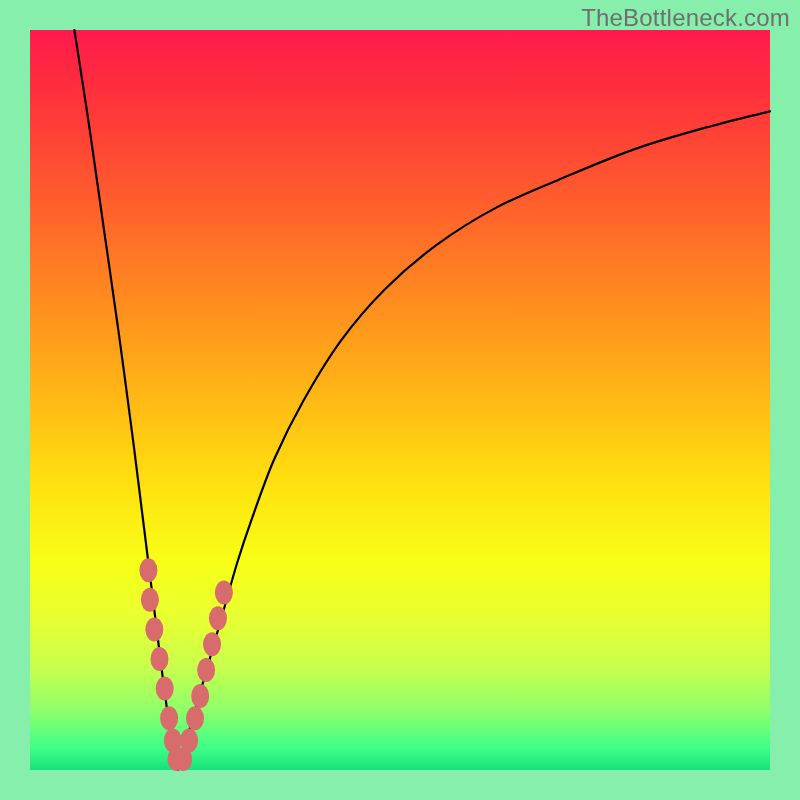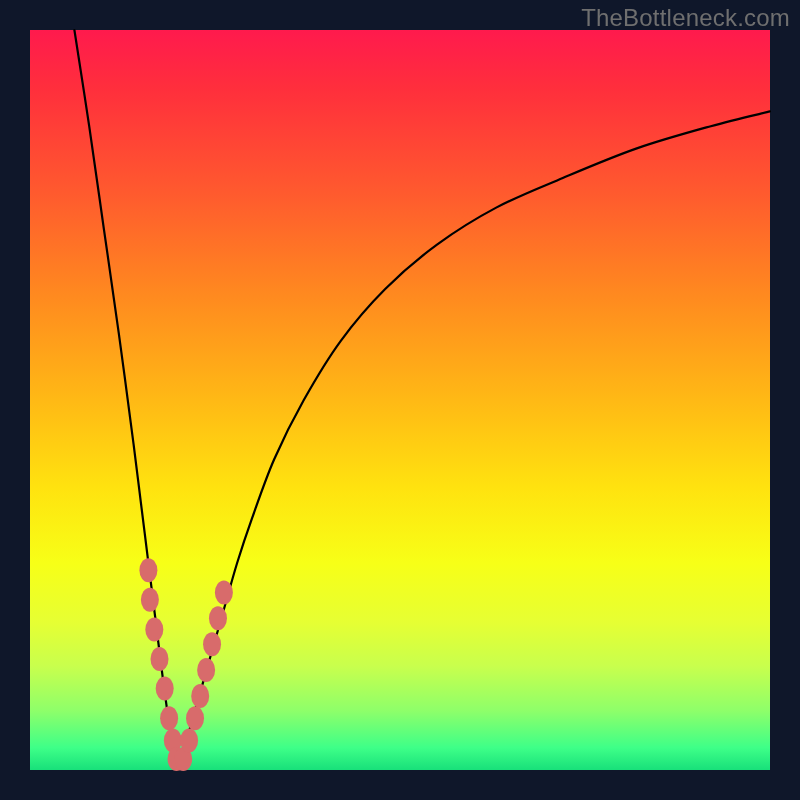--- a/index.html
+++ b/index.html
@@ -10,21 +10,21 @@
     overflow: hidden;
     background: #000;
     font-family: Arial, Helvetica, sans-serif;
   }
   .frame {
     position: absolute;
     left: 0;
     top: 0;
     width: 800px;
     height: 800px;
-    background: #0f172a;
+    background: #86efac;
   }
   .plot-area {
     position: absolute;
     left: 30px;
     top: 30px;
     width: 740px;
     height: 740px;
     
     background: linear-gradient(to bottom,
       #ff1a4d 0%,

